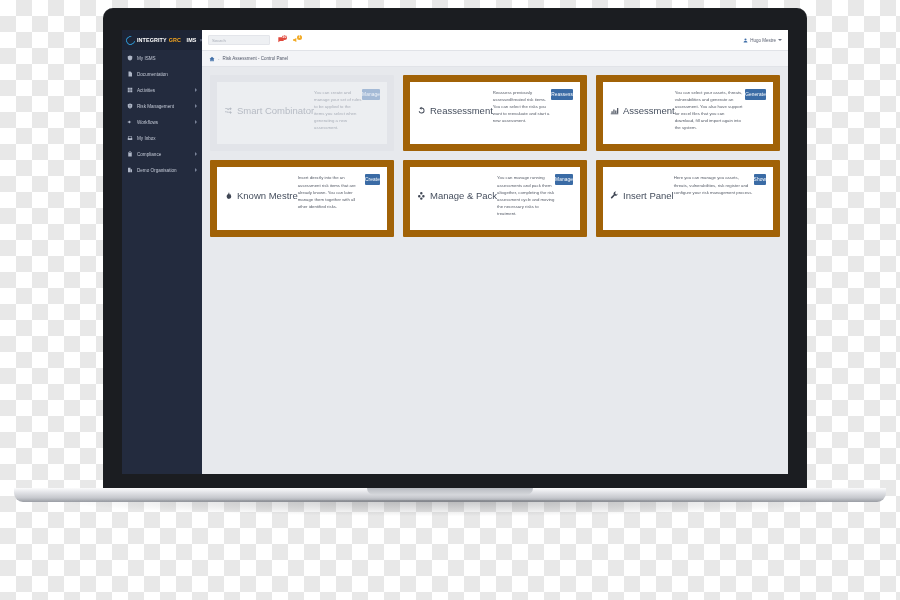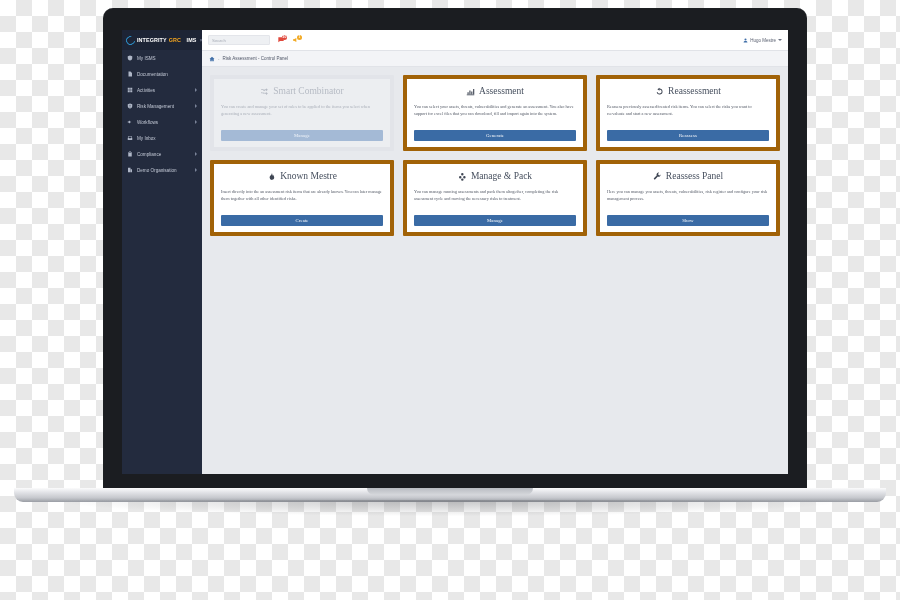--- a/index.html
+++ b/index.html
@@ -242,28 +242,26 @@
     padding: 8px 8px;
     display: grid;
     grid-template-columns: repeat(3, 1fr);
     gap: 9px 9px;
     align-content: start;
     background: #e7e9ed;
   }
 
   .card {
     background: #ffffff;
-    border: 4px solid #a16207;
+    border: 7px solid #a16207;
     border-radius: 1px;
     padding: 7px 7px 6px 7px;
     display: flex;
-    flex-direction: column;
     min-height: 76px;
     box-sizing: border-box;
-    font-family: Liberation Serif, serif;
   }
   .card.disabled { background: #eceef1; border-color: #e2e4e9; }
 
   .card-head {
     display: flex;
     align-items: center;
     justify-content: center;
     gap: 4px;
     color: #464f5e;
     font-size: 9.5px;
@@ -450,40 +448,40 @@
                 <span>Smart Combinator</span>
               </div>
               <p class="card-desc">You can create and manage your set of rules to be applied to the items you select when generating a new assessment.</p>
               <div class="card-btn muted">Manage</div>
             </section>
 
             <section class="card">
               <div class="card-head">
                 <span class="card-icon">
                   <svg viewBox="0 0 24 24">
+                      <path d="M12 4a8 8 0 1 1-7.6 10.4l2.3-.8A5.6 5.6 0 1 0 12 6.4V10L6.3 5.9 12 1.8V4z"></path>
+                    </svg>
+                </span>
+                <span>Reassessment</span>
+              </div>
+              <p class="card-desc">Reassess previously assessed/treated risk items. You can select the risks you want to reevaluate and start a new assessment.</p>
+              <div class="card-btn">Reassess</div>
+            </section>
+
+            <section class="card">
+              <div class="card-head">
+                <span class="card-icon">
+                  <svg viewBox="0 0 24 24">
                       <path d="M2 20h20v2H2zM4 14h3v5H4zM9 9h3v10H9zM14 12h3v7h-3zM19 5h3v14h-3z"></path>
                     </svg>
                 </span>
                 <span>Assessment</span>
               </div>
               <p class="card-desc">You can select your assets, threats, vulnerabilities and generate an assessment. You also have support for excel files that you can download, fill and import again into the system.</p>
               <div class="card-btn">Generate</div>
-            </section>
-
-            <section class="card">
-              <div class="card-head">
-                <span class="card-icon">
-                  <svg viewBox="0 0 24 24">
-                      <path d="M12 4a8 8 0 1 1-7.6 10.4l2.3-.8A5.6 5.6 0 1 0 12 6.4V10L6.3 5.9 12 1.8V4z"></path>
-                    </svg>
-                </span>
-                <span>Reassessment</span>
-              </div>
-              <p class="card-desc">Reassess previously assessed/treated risk items. You can select the risks you want to reevaluate and start a new assessment.</p>
-              <div class="card-btn">Reassess</div>
             </section>
 
             <section class="card">
               <div class="card-head">
                 <span class="card-icon">
                   <svg viewBox="0 0 24 24">
                       <path d="M13 2c.6 3.4-1.4 5-2.9 6.6C8.4 10.5 7 12.2 7 14.6A6.2 6.2 0 0 0 13.2 21c3.5 0 6-2.6 6-6.1 0-3.2-2-5.2-3.1-7.3-.3 1-.9 1.8-1.7 2.3.5-2.9-.6-5.8-1.4-7.9z"></path>
                     </svg>
                 </span>
                 <span>Known Mestre</span>
@@ -505,21 +503,21 @@
               <div class="card-btn">Manage</div>
             </section>
 
             <section class="card">
               <div class="card-head">
                 <span class="card-icon">
                   <svg viewBox="0 0 24 24">
                       <path d="M20.2 5.5a5.5 5.5 0 0 1-7.3 6.7L6.1 19a2.2 2.2 0 1 1-3.1-3.1l6.8-6.8a5.5 5.5 0 0 1 6.7-7.3l-3 3 1.2 3.4 3.4 1.2 3-3z"></path>
                     </svg>
                 </span>
-                <span>Reassess Panel</span>
+                <span>Insert Panel</span>
               </div>
               <p class="card-desc">Here you can manage you assets, threats, vulnerabilities, risk register and configure your risk management process.</p>
               <div class="card-btn">Show</div>
             </section>
 
           </main>
         </div>
       </div>
     </div>
   </div>

